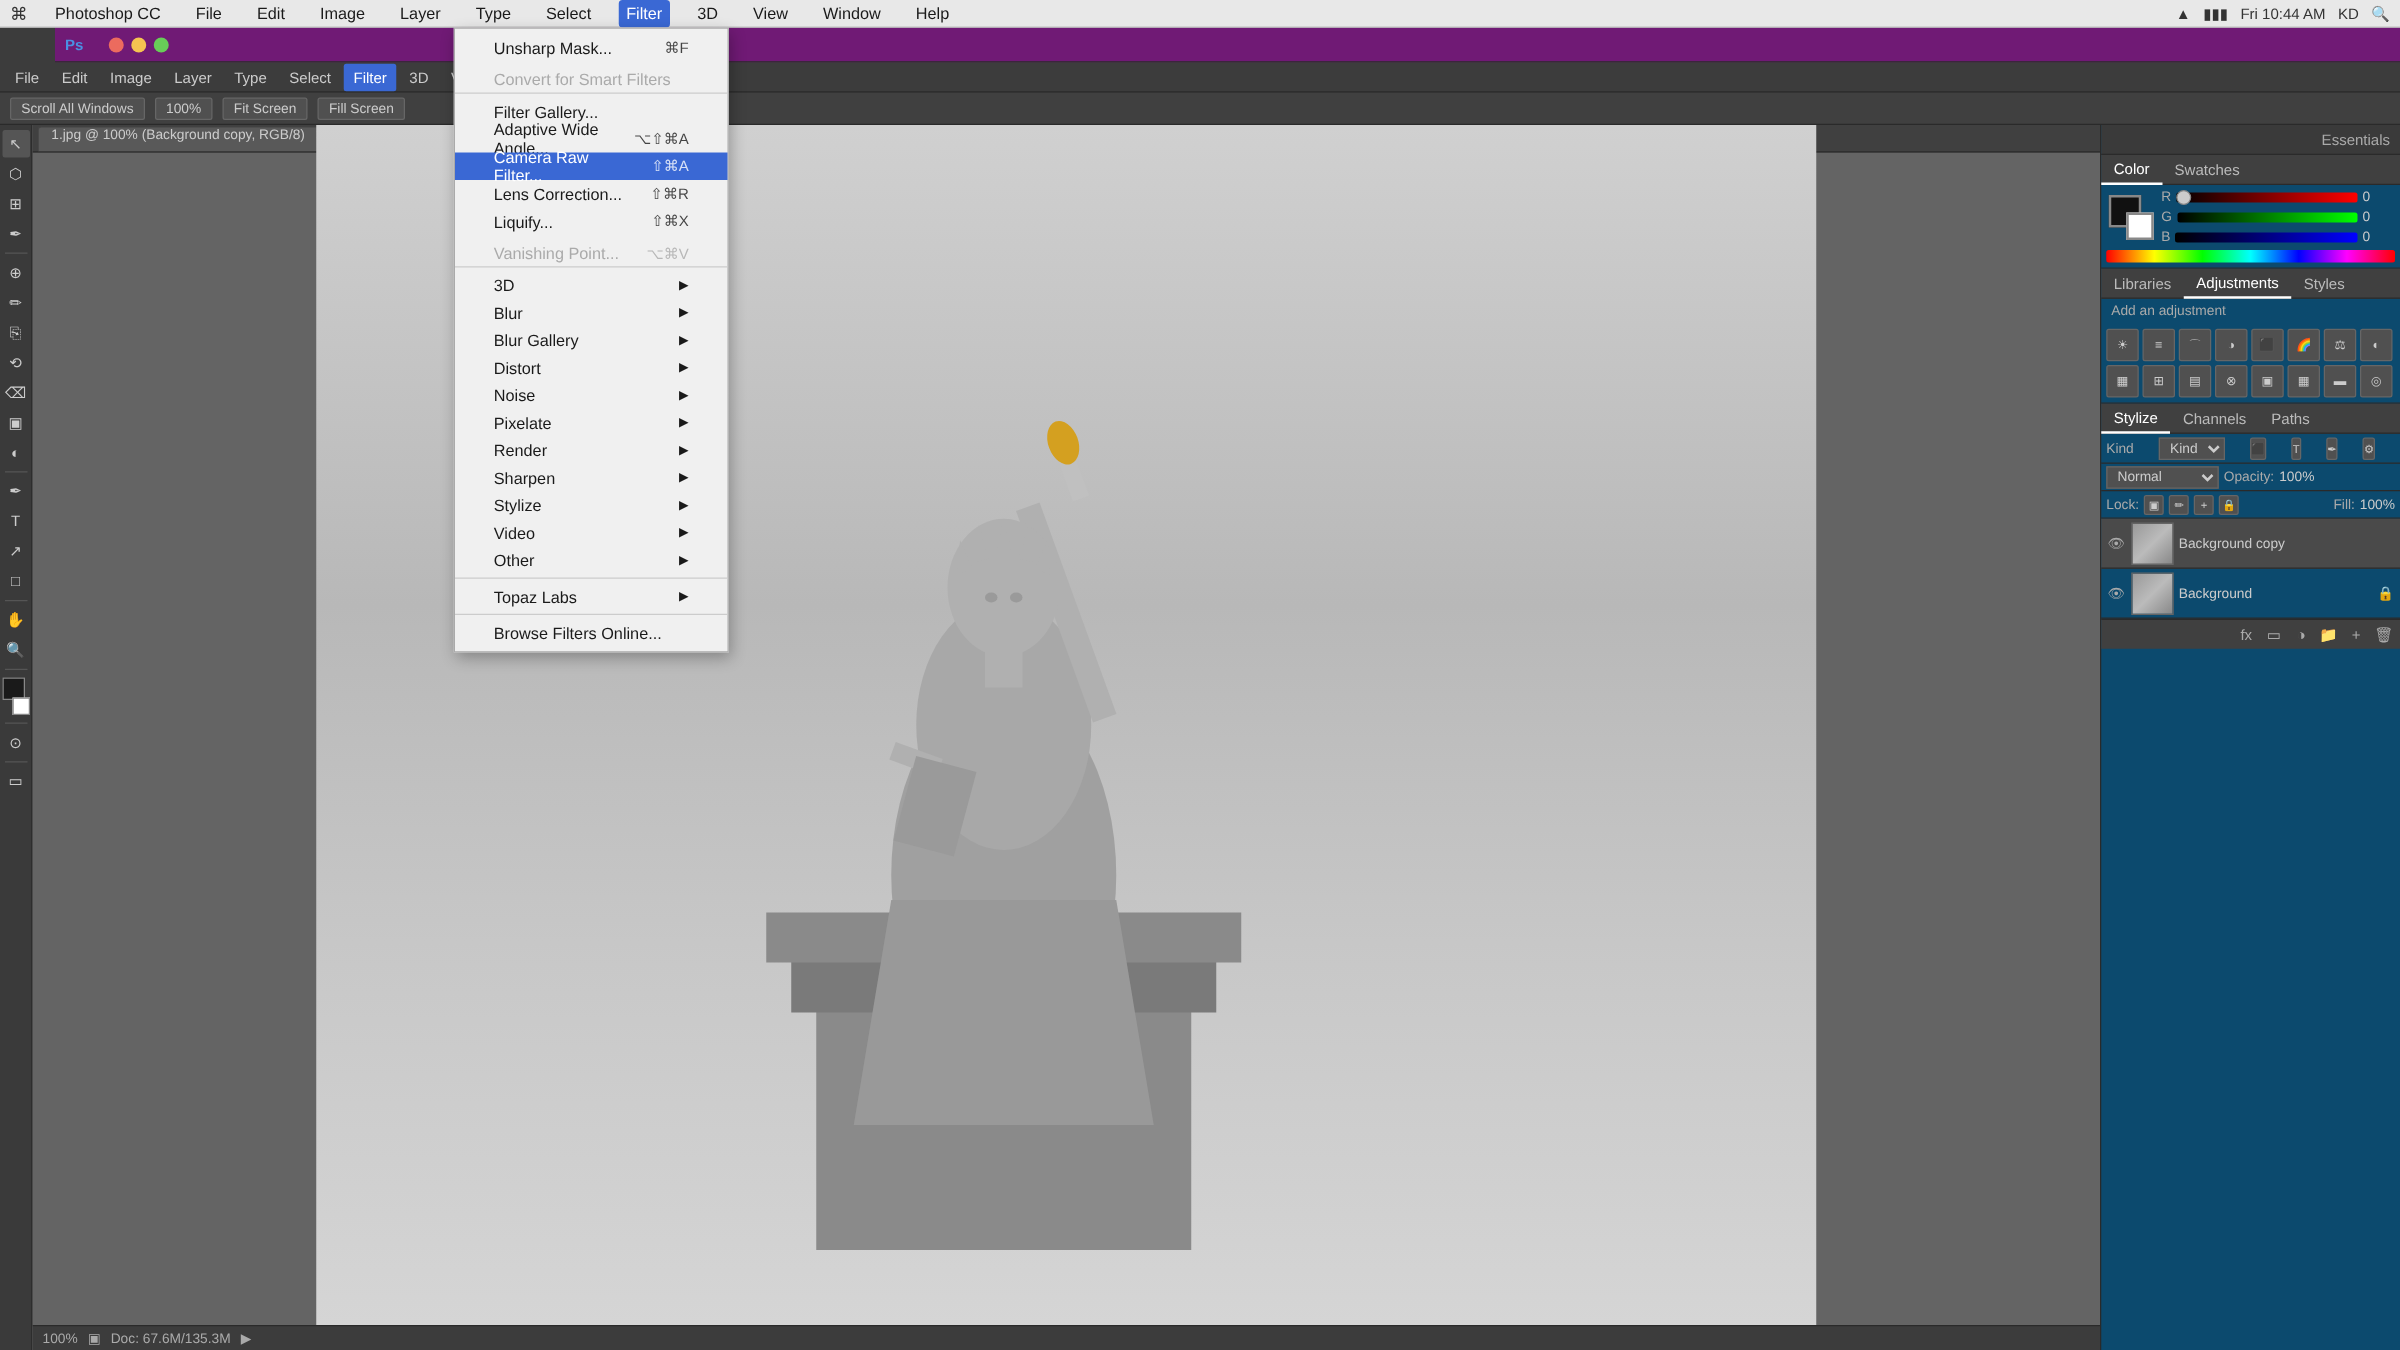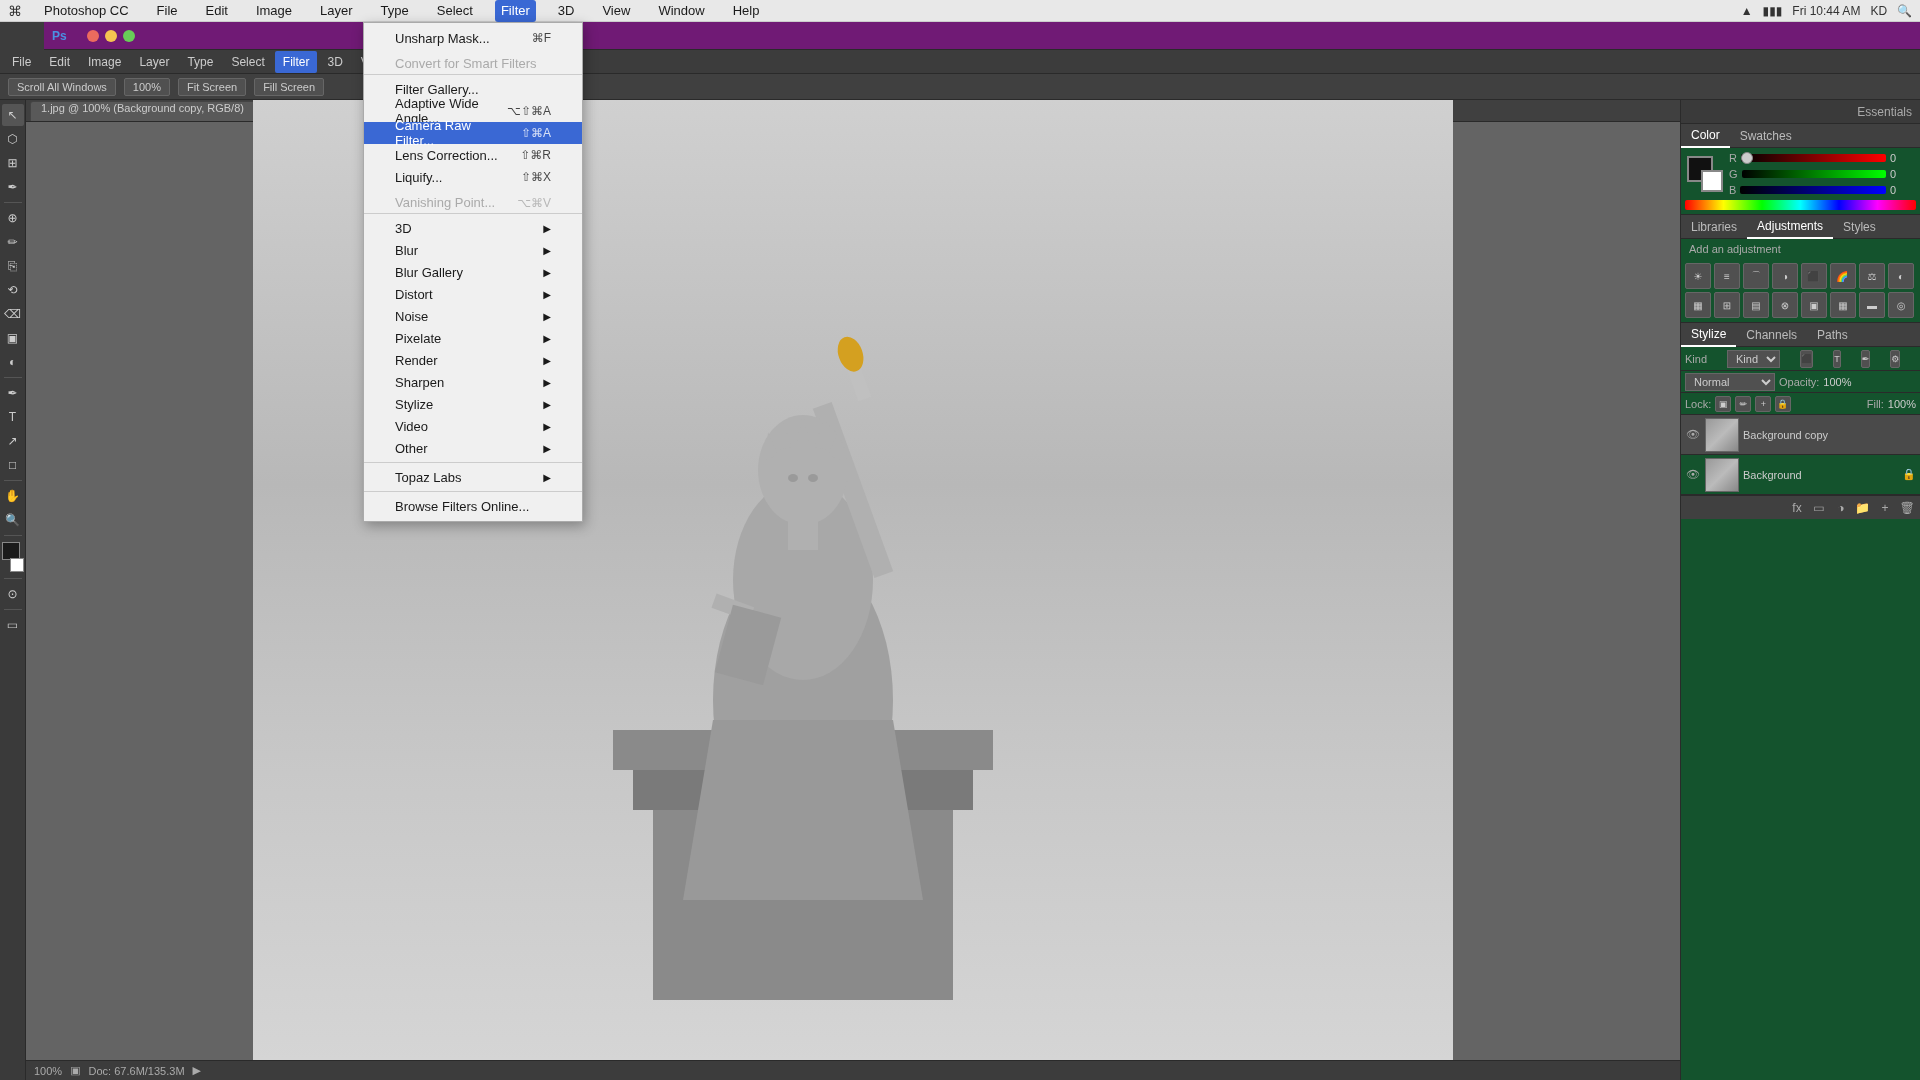--- a/index.html
+++ b/index.html
@@ -244,21 +244,21 @@
       padding: 0 8px;
       gap: 8px;
       border-top: 1px solid #2a2a2a;
       font-size: 11px;
       color: #aaa;
     }
 
     
     #right-panel {
       width: 240px;
-      background: #14532d;
+      background: #0c4a6e;
       border-left: 1px solid #2a2a2a;
       display: flex;
       flex-direction: column;
     }
 
     
     #right-top {
       height: 24px;
       background: #3a3a3a;
       display: flex;

